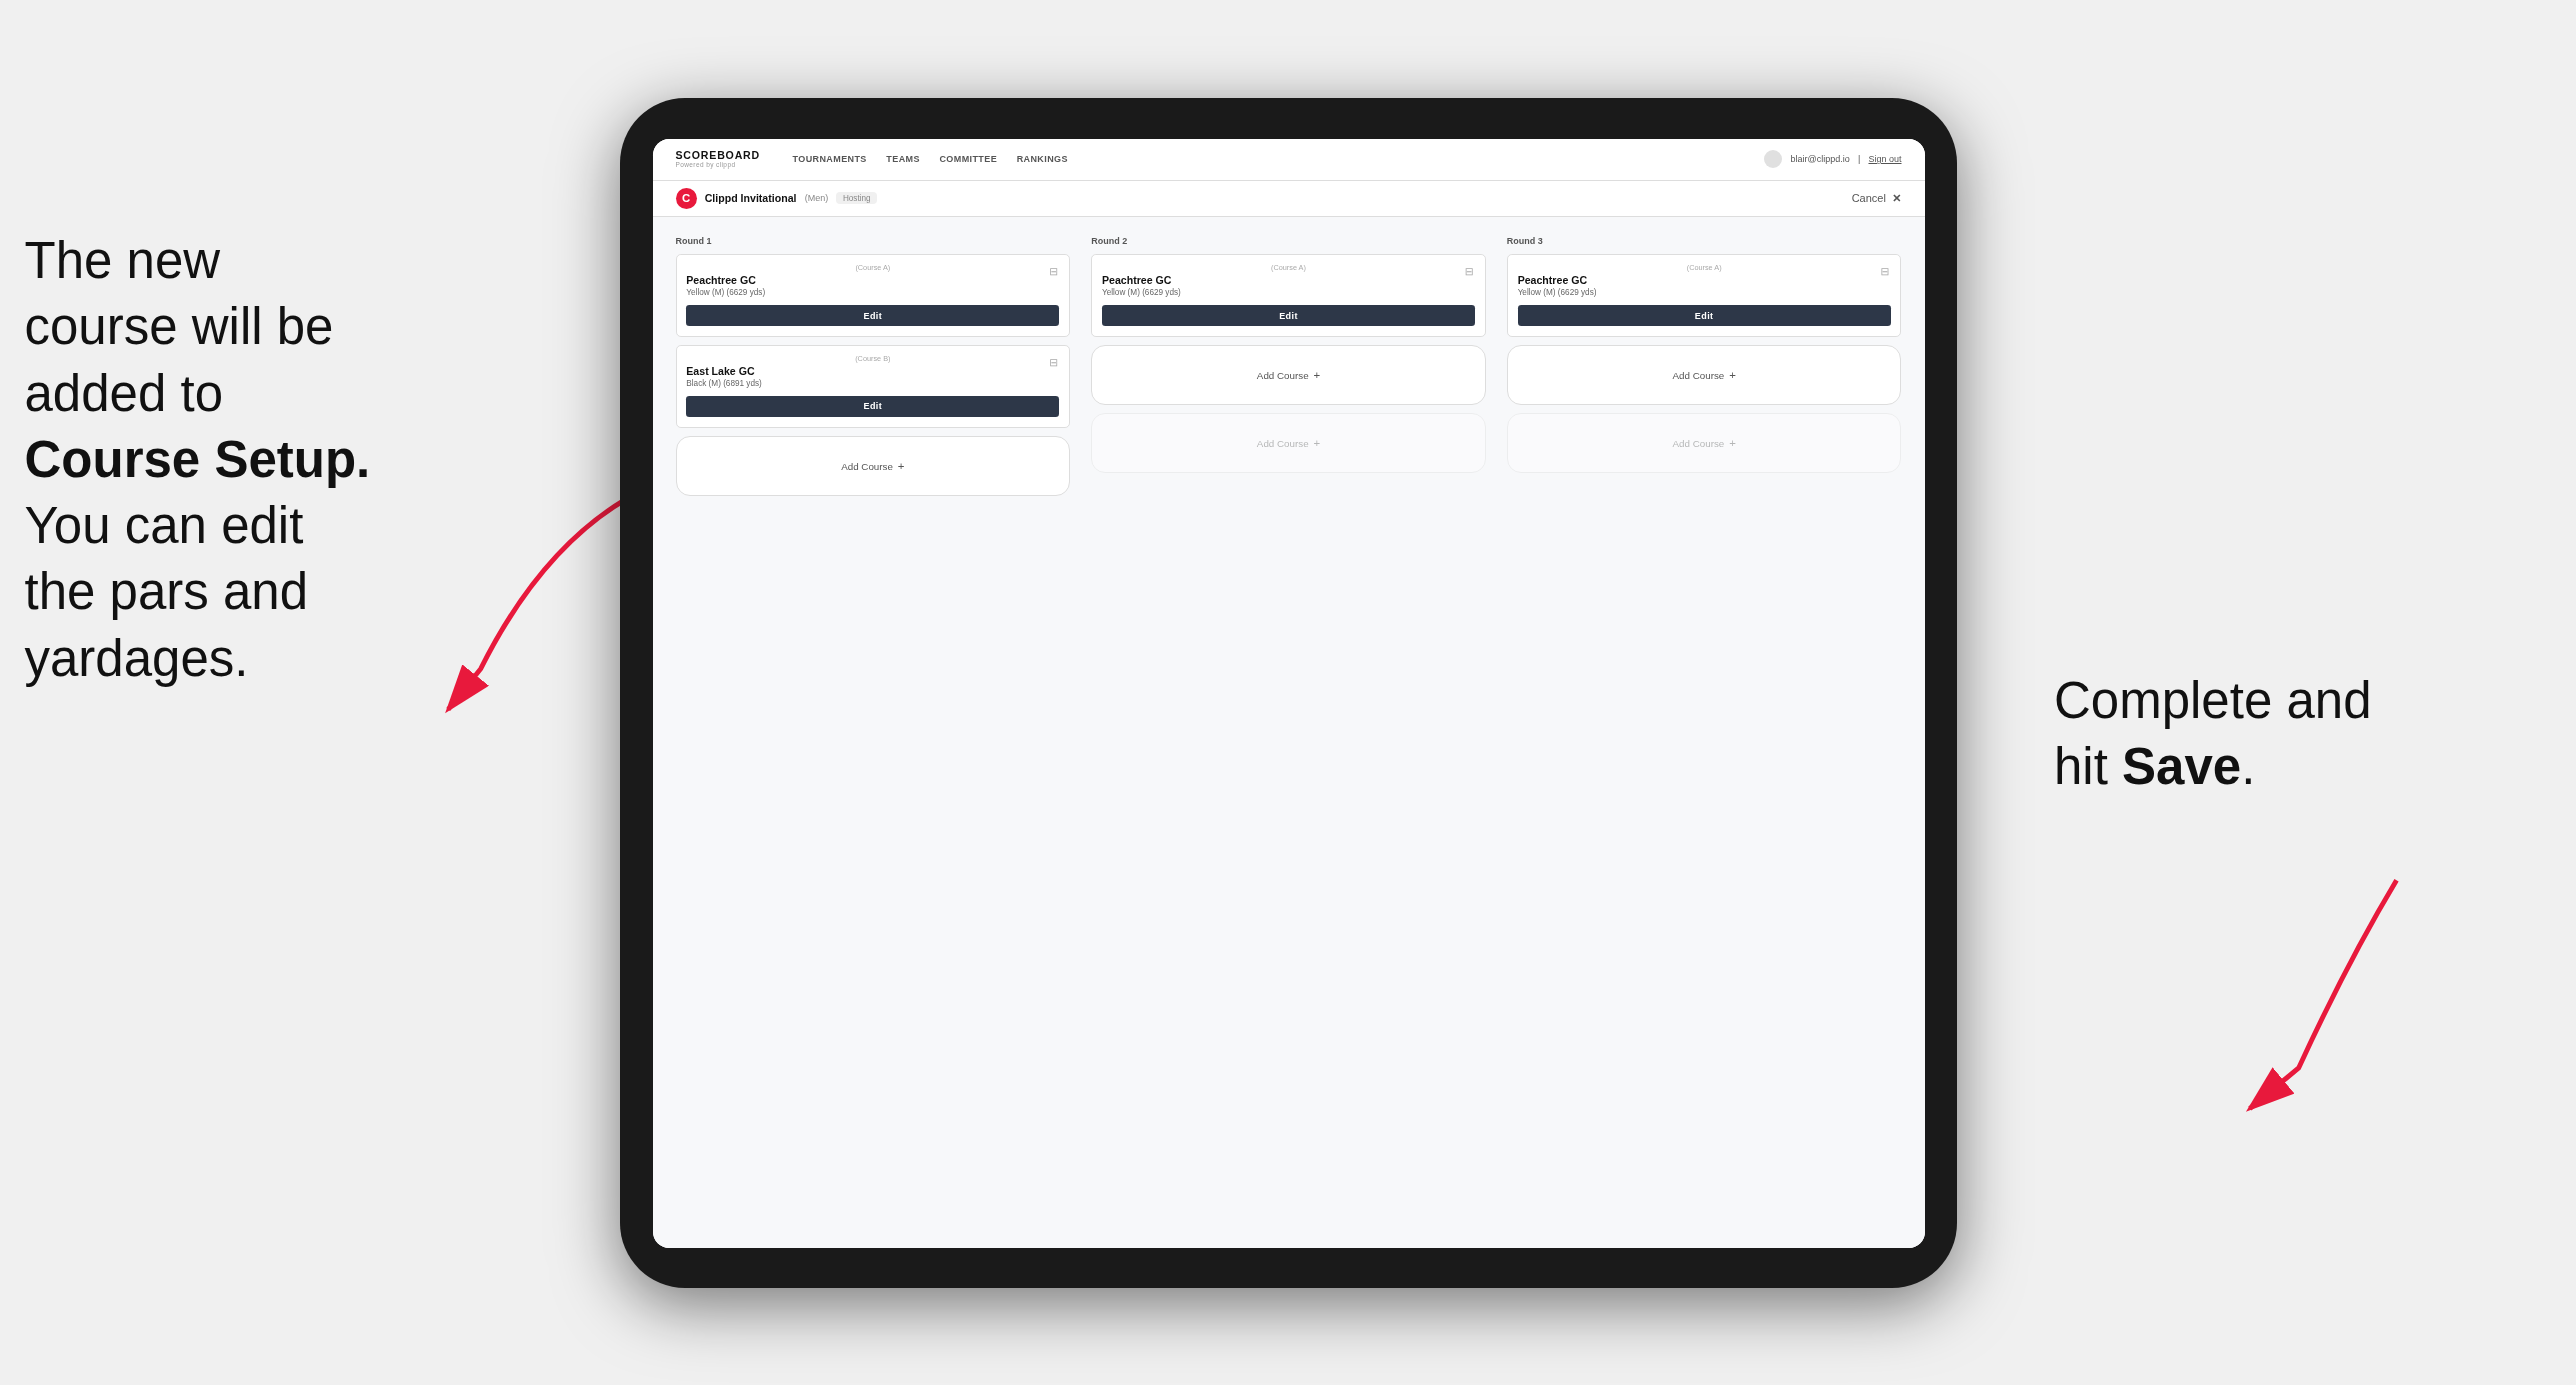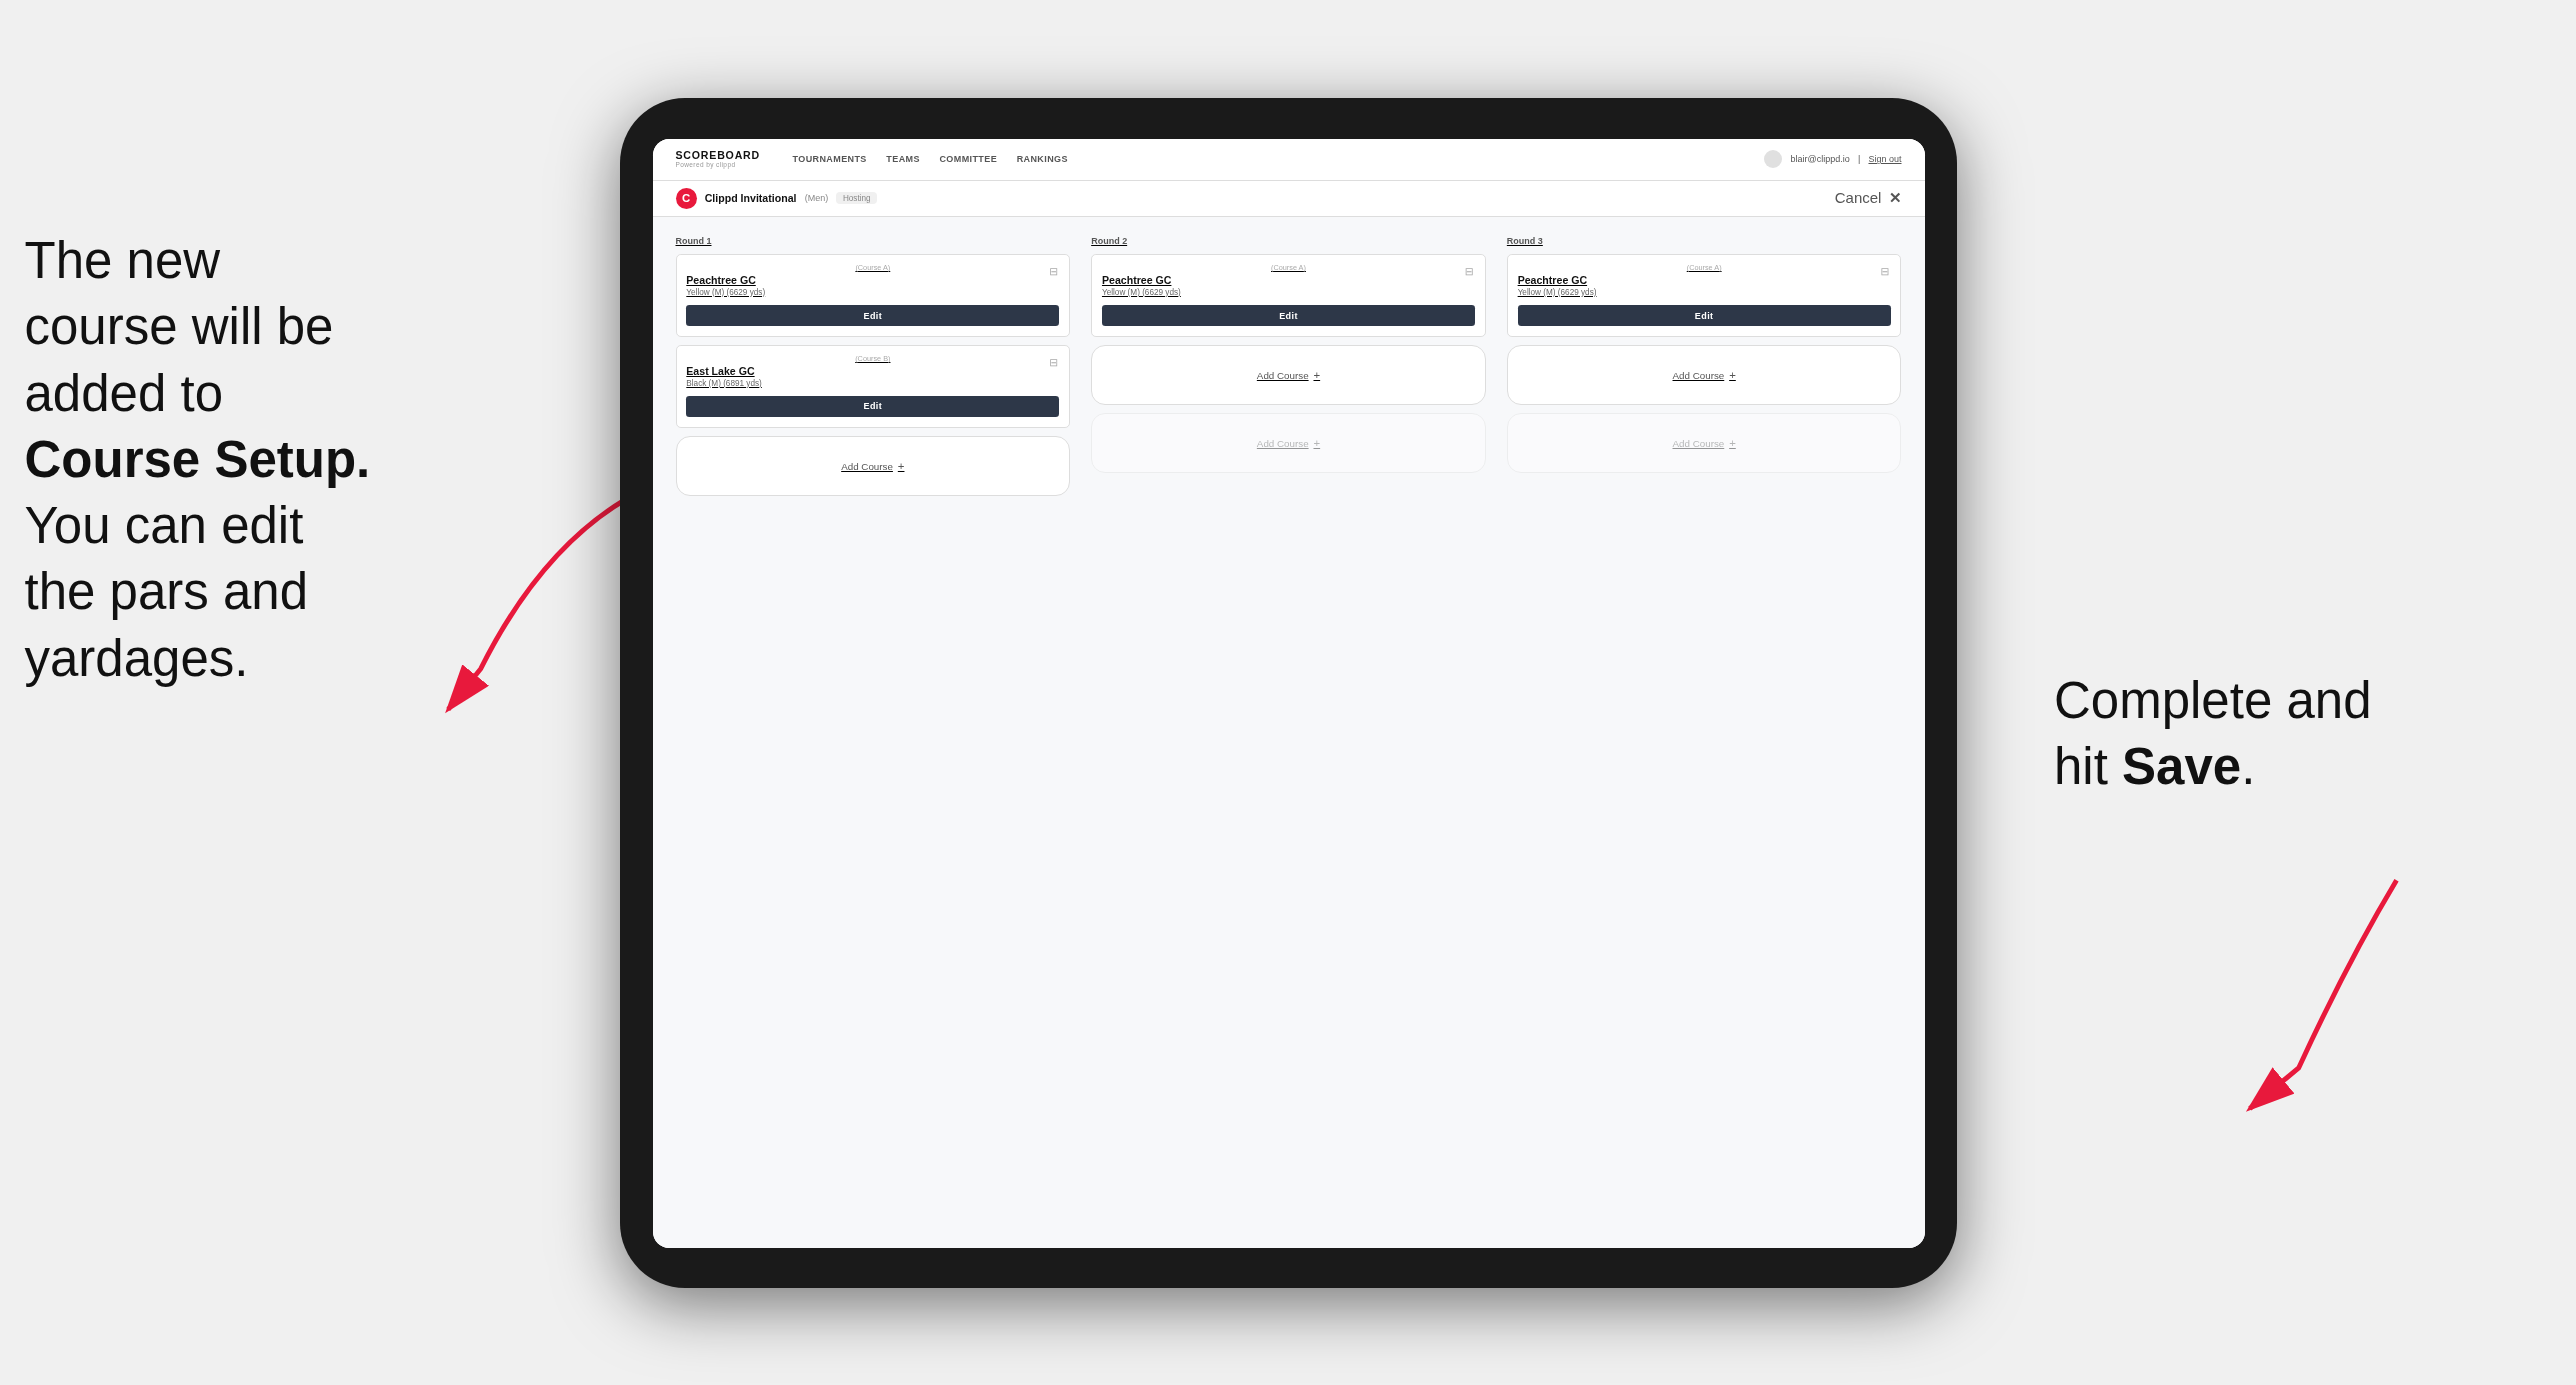--- a/index.html
+++ b/index.html
@@ -164,21 +164,21 @@
       color: #888;
     }
     .hosting-badge {
       font-size: 8.2px;
       color: #888;
       background: #f0f0f0;
       padding: 1.6px 6.5px;
       border-radius: 4px;
     }
     .cancel-btn {
-      font-size: 15px;
+      font-size: 11px;
       color: #555;
       cursor: pointer;
     }
     .cancel-x {
       font-weight: 700;
       margin-left: 3.3px;
     }
 
     
     .tabs-bar {
@@ -209,21 +209,20 @@
       background: #f7f8fa;
       flex: 1;
       padding: 19.6px 23px;
       overflow-y: auto;
     }
 
     .rounds-grid {
       display: grid;
       grid-template-columns: 1fr 1fr 1fr;
       gap: 21px;
-      text-decoration: underline;
     }
 
     .round-column {}
     .round-label {
       font-size: 9px;
       font-weight: 700;
       color: #555;
       margin-bottom: 8.2px;
     }
 

